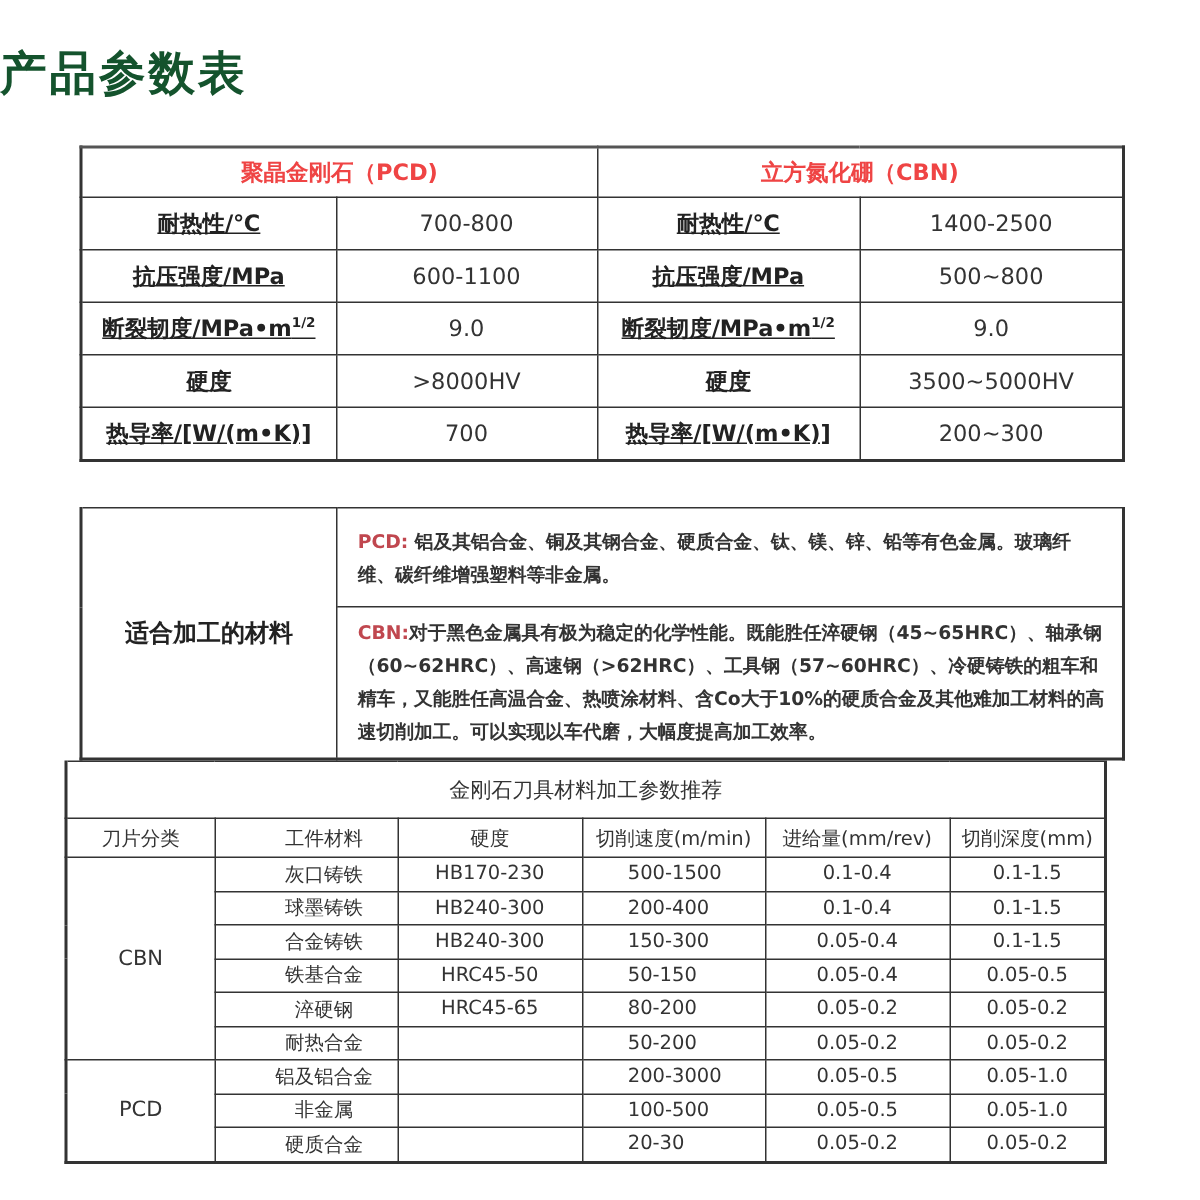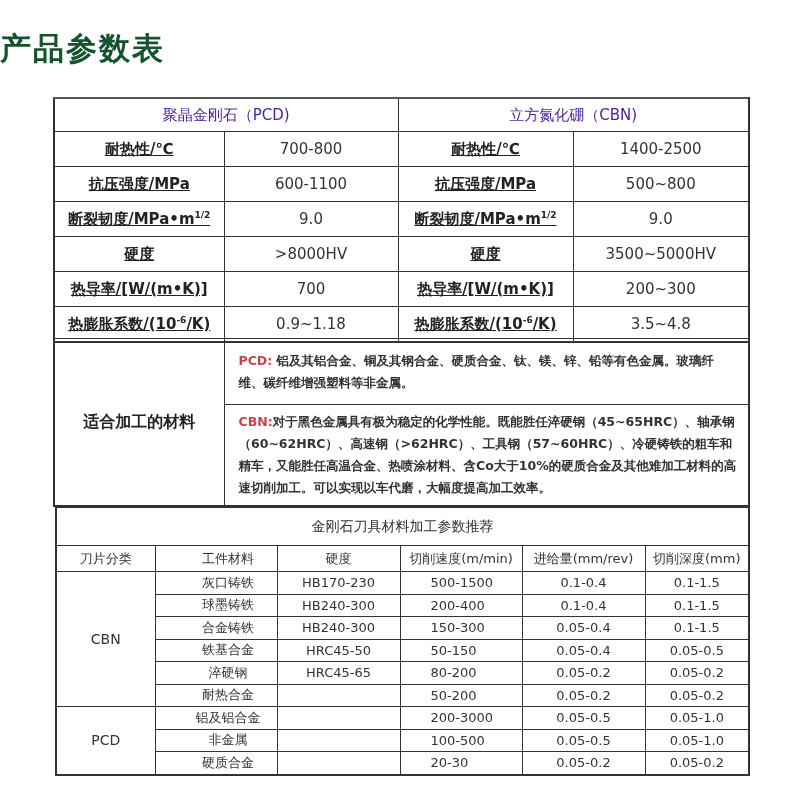--- a/index.html
+++ b/index.html
@@ -6,34 +6,34 @@
   body { width: 800px; height: 800px; position: relative; overflow: hidden;
          font-family: "DejaVu Sans", "Liberation Sans", sans-serif; color: #2b2b2b; }
   .title { position: absolute; left: 0; top: 28px; width: 800px; text-align: left;
            font-size: 31px; font-weight: bold; color: #14532d; letter-spacing: 2px; }
   table { border-collapse: collapse; position: absolute; table-layout: fixed; }
   td { border: 1px solid #333; padding: 0; text-align: center; vertical-align: middle; overflow: hidden; white-space: nowrap; }
 
   
   #spec { left: 53px; top: 97px; width: 695px; border: 2px solid #333; border-top: 2px solid #555; }
   #spec td { font-size: 15px; height: 34px; }
-  #spec .hdr td { height: 32px; font-size: 15px; color: #4c1d95; }
+  #spec .hdr td { height: 32px; font-size: 15px; color: #ef4444; font-weight: bold; }
   #spec .lbl { font-weight: bold; color: #222; text-decoration: underline; }
   #spec .val { color: #333; }
   sup { font-size: 9px; }
 
   
   #mat { left: 53px; top: 338px; width: 695px; border: 2px solid #333; border-top: none; }
   #mat td { white-space: normal; }
   #mat .matlbl { font-weight: bold; font-size: 16px; width: 168px; color: #222; }
   #mat .mattext { text-align: left; padding: 6px 10px 6px 14px; font-size: 12.5px; line-height: 22px; color: #333; font-weight: bold; }
   .red { color: #c0474f; }
 
   
-  #rec { left: 55px; top: 507px; width: 693px; border: 2px solid #333; border-top: none; padding-left: 48px; }
+  #rec { left: 43px; top: 507px; width: 693px; border: 2px solid #333; border-top: none; padding-left: 48px; }
   #rec td { font-size: 13px; height: 21.5px; color: #333; }
   #rec .rechdr td { height: 37px; font-size: 14px; }
   #rec .colhdr td { height: 25px; font-size: 13px; }
   #rec .mtl { text-align: center; padding-left: 24px; }
   #rec .spd { text-align: left; padding-left: 30px; }
   #rec .cat { font-size: 14px; }
 </style>
 </head>
 <body>
 
@@ -75,26 +75,20 @@
         <td class="lbl"><span>硬度</span><sup></sup><span></span></td>
         <td class="val">&gt;8000HV</td>
         <td class="lbl"><span>硬度</span><sup></sup><span></span></td>
         <td class="val">3500~5000HV</td>
       </tr>
       <tr>
         <td class="lbl"><span>热导率/[W/(m•K)]</span><sup></sup><span></span></td>
         <td class="val">700</td>
         <td class="lbl"><span>热导率/[W/(m•K)]</span><sup></sup><span></span></td>
         <td class="val">200~300</td>
-      </tr>
-      <tr>
-        <td class="lbl"><span>热膨胀系数/(10</span><sup>-6</sup><span>/K)</span></td>
-        <td class="val">0.9~1.18</td>
-        <td class="lbl"><span>热膨胀系数/(10</span><sup>-6</sup><span>/K)</span></td>
-        <td class="val">3.5~4.8</td>
       </tr>
     </tbody>
 </table>
 
 <table id="mat">
   <colgroup>
       <col style="width:170px">
       <col style="width:525px">
     </colgroup>
   <tbody>

